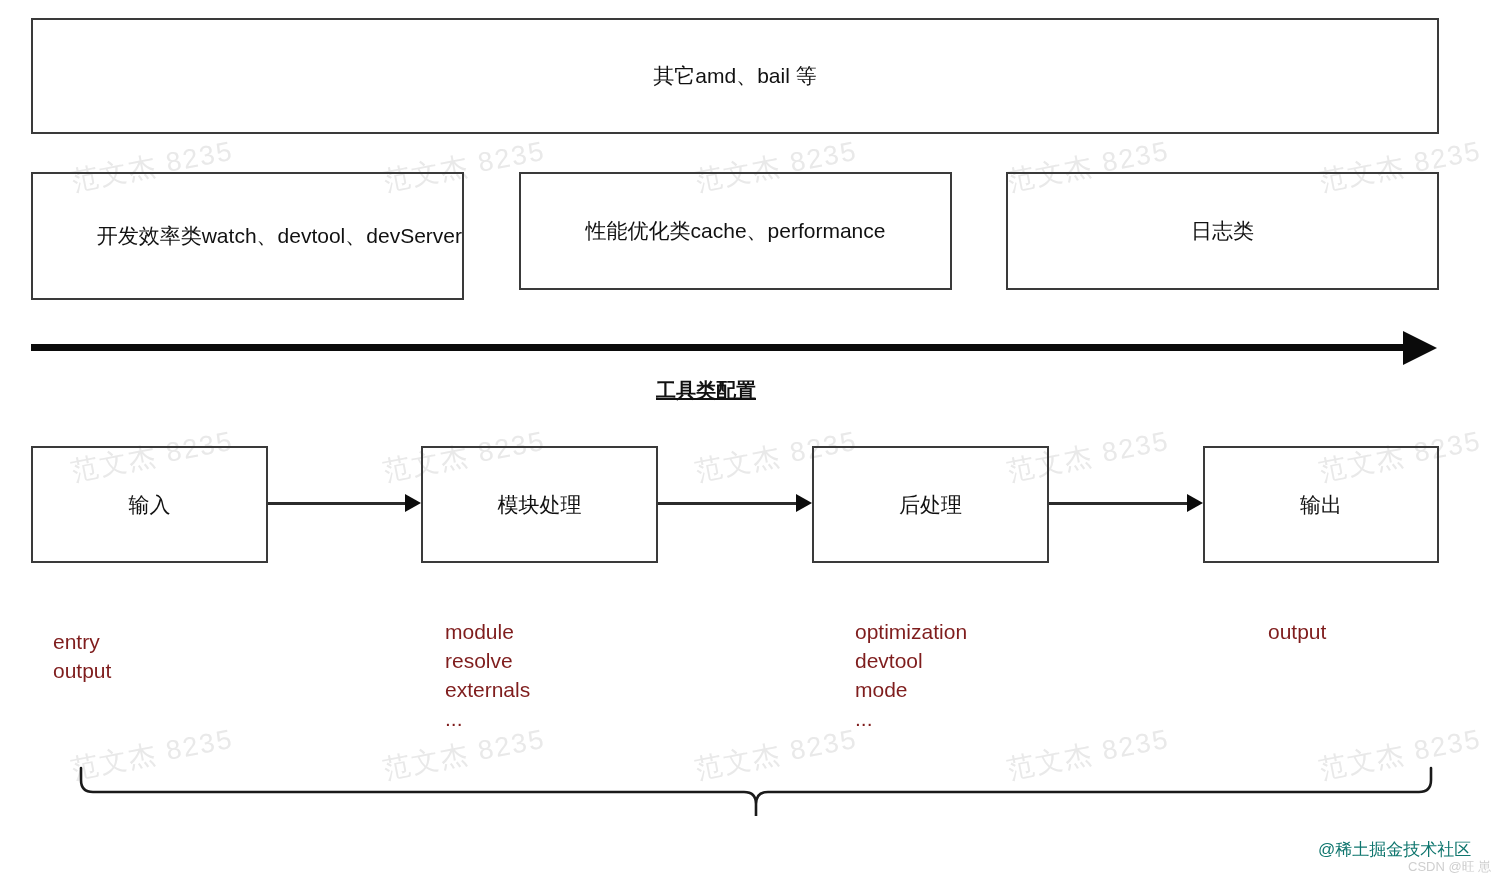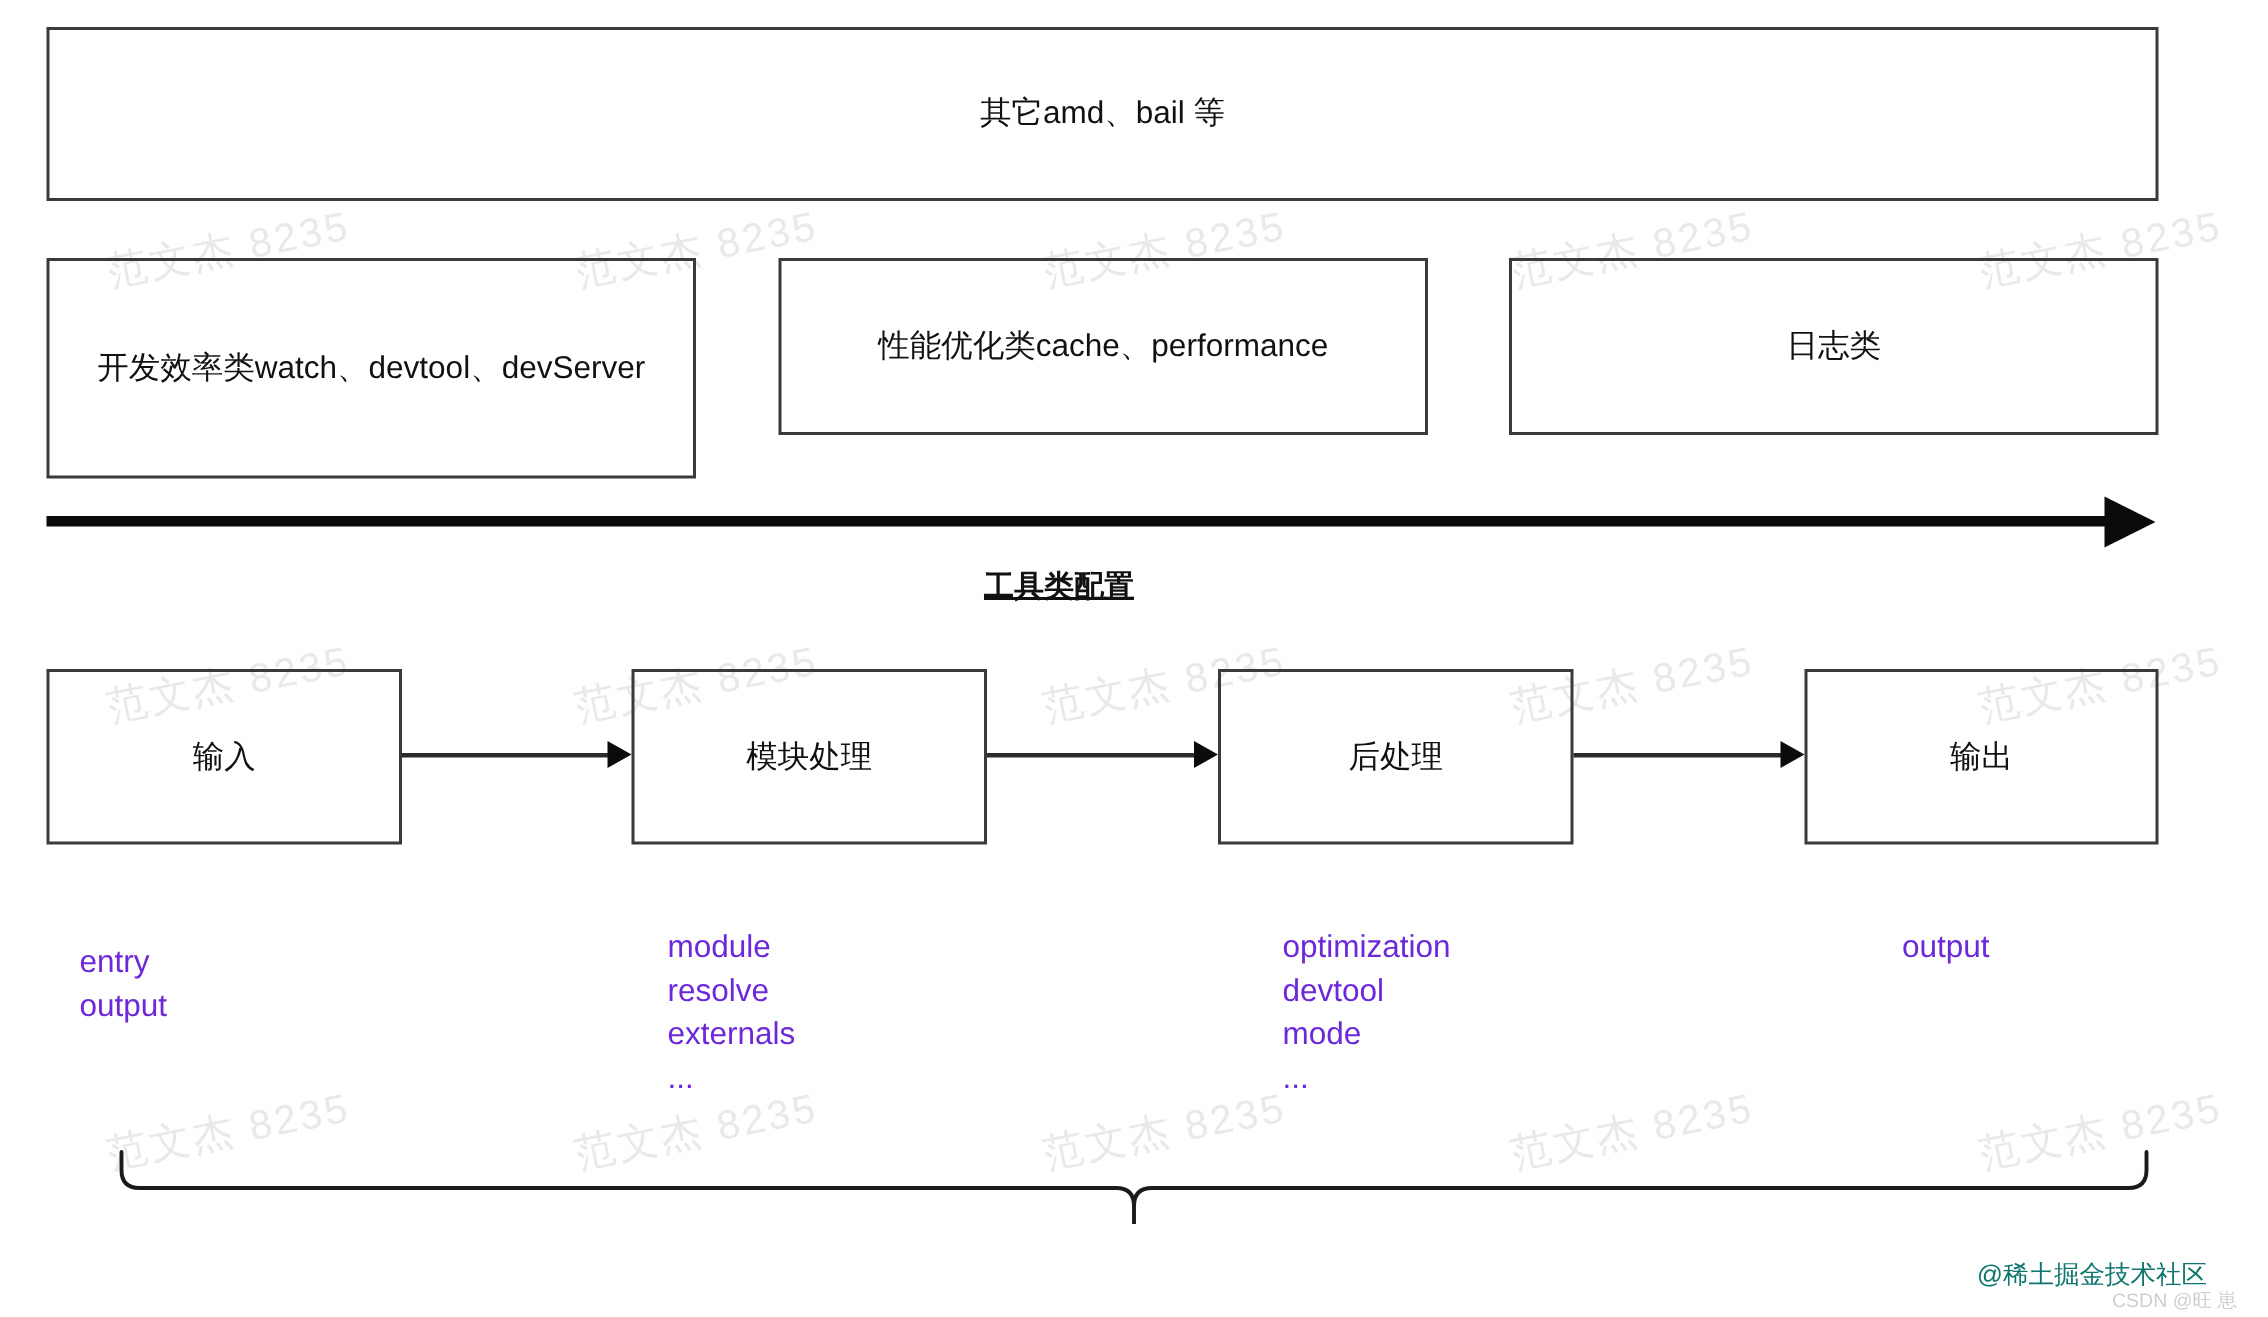--- a/index.html
+++ b/index.html
@@ -102,21 +102,21 @@
     border-bottom: 9px solid transparent;
     border-left: 16px solid #0b0b0b;
     z-index: 2;
   }
 
   
   .opt-list {
     position: absolute;
     font-size: 21px;
     line-height: 29px;
-    color: #6d28d9;
+    color: #7f1d1d;
     z-index: 2;
   }
   .opt-list div {
     white-space: nowrap;
   }
 
   
   .brace-svg {
     position: absolute;
     z-index: 2;
@@ -169,21 +169,21 @@
     <div class="wm" style="left:694px; top:736px;">范文杰 8235</div>
     <div class="wm" style="left:1006px;top:736px;">范文杰 8235</div>
     <div class="wm" style="left:1318px;top:736px;">范文杰 8235</div>
   </div>
 
   <div class="box" style="left:31px; top:18px; width:1408px; height:116px;">
     <div class="line1">其它</div>
     <div class="line2">amd、bail 等</div>
   </div>
 
-  <div class="box" style="left:31px; top:172px; width:433px; height:147px;">
+  <div class="box" style="left:31px; top:172px; width:433px; height:128px;justify-content:flex-end;">
     <div class="line1">开发效率类</div>
     <div class="line2">watch、devtool、devServer</div>
   </div>
 
   <div class="box" style="left:519px; top:172px; width:433px; height:118px;">
     <div class="line1">性能优化类</div>
     <div class="line2">cache、performance</div>
   </div>
 
   <div class="box" style="left:1006px; top:172px; width:433px; height:118px;">

